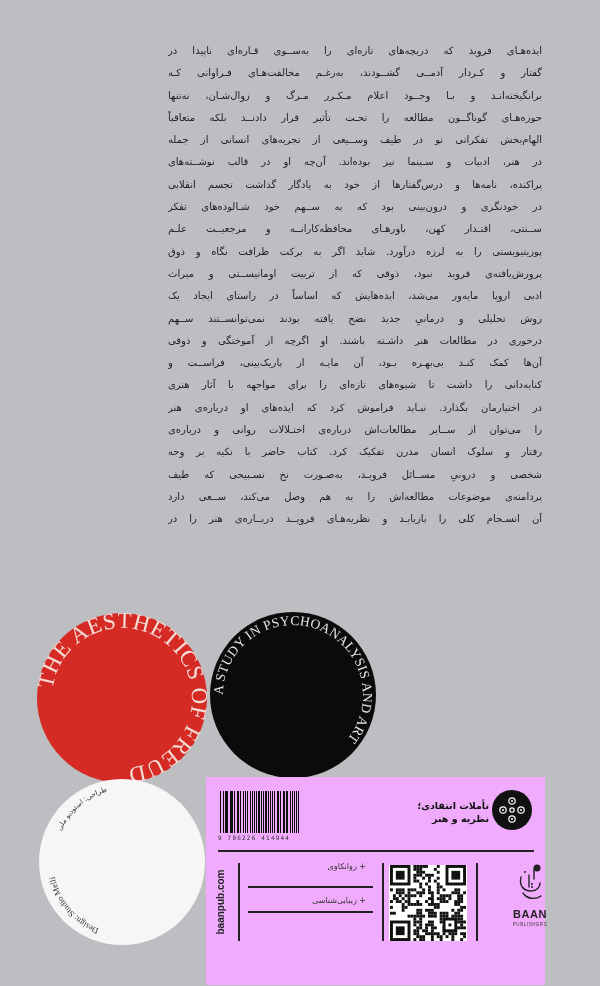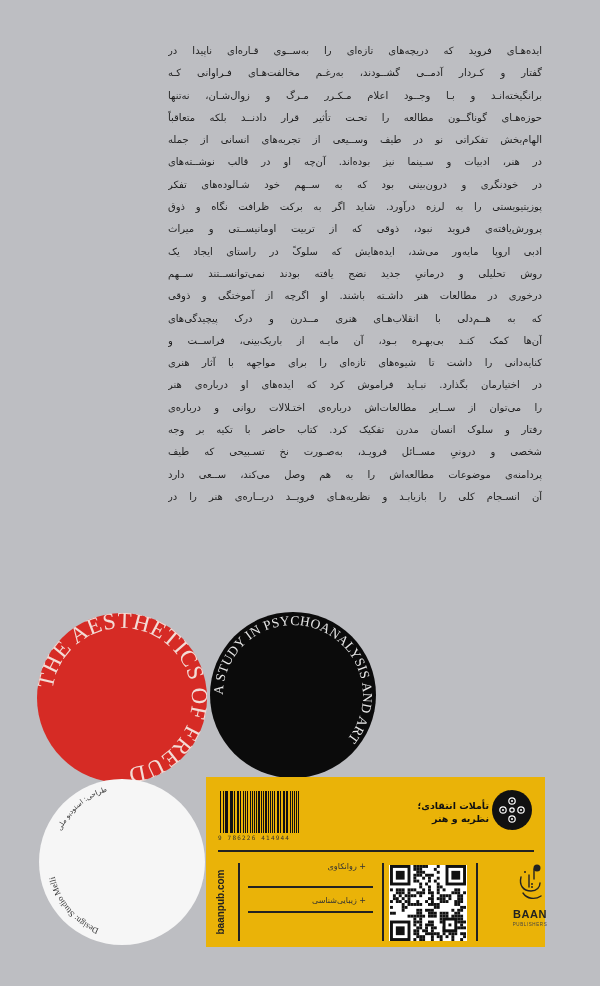--- a/index.html
+++ b/index.html
@@ -15,22 +15,22 @@
     font-family: "DejaVu Sans", sans-serif;
   }
   .blurb .line { display: block; white-space: nowrap; overflow: hidden; text-align: justify; text-align-last: justify; }
   .blurb .line.last { text-align-last: right; }
   .circle { position: absolute; border-radius: 50%; }
   .circle svg { position: absolute; left: 0; top: 0; }
   .red { left: 37px; top: 613px; width: 170px; height: 170px; background: #d62b25; }
   .black { left: 210px; top: 612px; width: 166px; height: 166px; background: #0b0b0b; }
   .white { left: 39px; top: 779px; width: 166px; height: 166px; background: #f6f6f6; }
   .panel {
-    position: absolute; left: 206px; top: 777px; width: 339px; height: 170px;
-    background: #eab308;
+    position: absolute; left: 206px; top: 777px; width: 339px; height: 208px;
+    background: #f0abfc;
   }
   .barcode { position: absolute; left: 14px; top: 14px; width: 80px; height: 42px; display: flex; align-items: stretch; gap: 0; }
   .barcode span { display: block; background: #111; height: 100%; }
   .isbn { position: absolute; left: 12px; top: 57px; font-size: 6px; color: #333; letter-spacing: 1.2px; font-family: "DejaVu Sans Mono", monospace; }
   .hrule { position: absolute; left: 12px; top: 73px; width: 143px; height: 1.5px; background: #222; }
   .hrule2 { position: absolute; left: 145px; top: 73px; width: 183px; height: 1.5px; background: #222; }
   .url { position: absolute; left: 2px; top: 86px; width: 24px; height: 78px; }
   .url span { position: absolute; left: 50%; top: 50%; transform: translate(-50%,-50%) rotate(-90deg); font-size: 10px; font-weight: bold; color: #222; white-space: nowrap; font-family: "Liberation Sans", sans-serif; }
   .vline { position: absolute; width: 1.5px; background: #222; }
   .tag { position: absolute; direction: rtl; font-size: 8px; color: #333; }
@@ -46,27 +46,28 @@
 </head>
 <body>
 
 <div class="blurb" id="blurb">
     <span class="line">ایده‌هـای فروید که دریچه‌های تازه‌ای را به‌ســوی قـاره‌ای ناپیدا در</span>
     <span class="line">گفتار و کـردار آدمــی گشــودند، به‌رغـم مخالفت‌هـای فـراوانی کـه</span>
     <span class="line">برانگیخته‌انـد و بـا وجــود اعلام مـکـرر مـرگ و زوال‌شـان، نه‌تنها</span>
     <span class="line">حوزه‌هـای گوناگــون مطالعه را تحـت تأثیر قرار دادنــد بلکه متعاقباً</span>
     <span class="line">الهام‌بخش تفکراتی نو در طیف وســیعی از تجربه‌های انسانی از جمله</span>
     <span class="line">در هنر، ادبیات و سـینما نیز بوده‌اند. آن‌چه او در قالب نوشــته‌های</span>
+    <span class="line">پراکنده، نامه‌ها و درس‌گفتارها از خود به یادگار گذاشت تجسم انقلابی</span>
     <span class="line">در خودنگری و درون‌بینی بود که به ســهم خود شـالوده‌های تفکر</span>
+    <span class="line">ســنتی، اقتـدار کهن، باورهـای محافظه‌کارانــه و مرجعیــت علـم</span>
     <span class="line">پوزیتیویستی را به لرزه درآورد. شاید اگر به برکت ظرافت نگاه و ذوق</span>
     <span class="line">پرورش‌یافته‌ی فروید نبود، ذوقی که از تربیت اومانیســتی و میراث</span>
-    <span class="line">ادبی اروپا مایه‌ور می‌شد، ایده‌هایش که سلوکً در راستای ایجاد یک</span>
+    <span class="line">ادبی اروپا مایه‌ور می‌شد، ایده‌هایش که اساساً در راستای ایجاد یک</span>
     <span class="line">روش تحلیلی و درمانیِ جدید نضج یافته بودند نمی‌توانســتند ســهم</span>
     <span class="line">درخوری در مطالعات هنر داشـته باشند. او اگرچه از آموختگی و ذوقی</span>
-    <span class="line">که به هــم‌دلی با انقلاب‌هـای هنری مــدرن و درک پیچیدگی‌های</span>
     <span class="line">آن‌ها کمک کنـد بی‌بهـره بـود، آن مایـه از باریک‌بینی، فراســت و</span>
     <span class="line">کنایه‌دانی را داشت تا شیوه‌های تازه‌ای را برای مواجهه با آثار هنری</span>
     <span class="line">در اختیارمان بگذارد. نبـاید فراموش کرد که ایده‌های او درباره‌ی هنر</span>
     <span class="line">را می‌توان از ســایر مطالعات‌اش درباره‌ی اختـلالات روانی و درباره‌ی</span>
     <span class="line">رفتار و سلوک انسان مدرن تفکیک کرد. کتاب حاضر با تکیه بر وجه</span>
     <span class="line">شخصی و درونیِ مســائل فرویـد، به‌صـورت نخ تسـبیحی که طیف</span>
     <span class="line">پردامنه‌ی موضوعات مطالعه‌اش را به هم وصل می‌کند، ســعی دارد</span>
     <span class="line">آن انسـجام کلی را بازیابـد و نظریه‌هـای فرویــد دربــاره‌ی هنر را در</span>
   </div>
 

